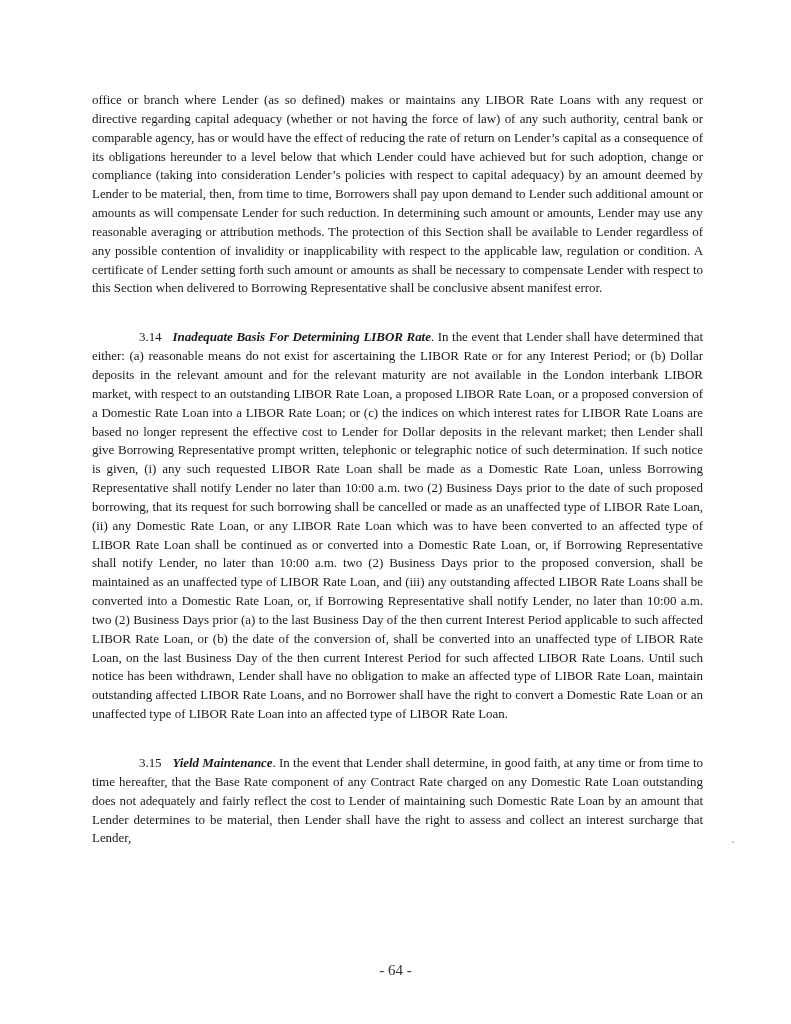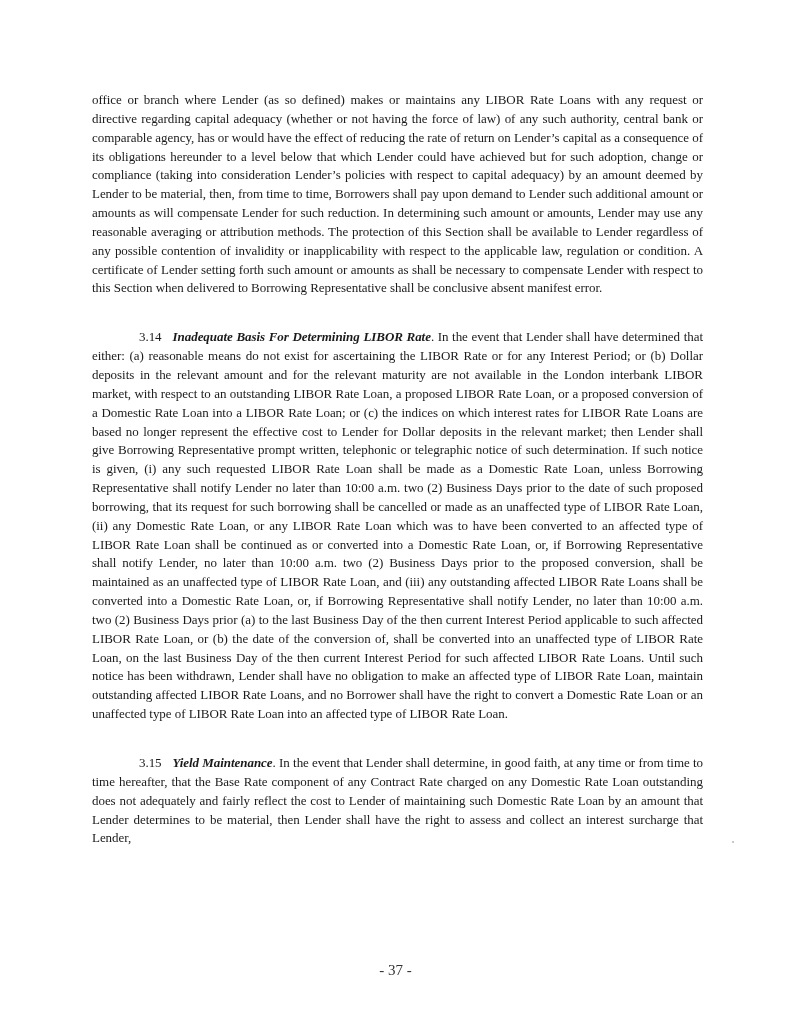--- a/index.html
+++ b/index.html
@@ -68,13 +68,13 @@
 <div class="page">
   <p class="para">office or branch where Lender (as so defined) makes or maintains any LIBOR Rate Loans with any request or directive regarding capital adequacy (whether or not having the force of law) of any such authority, central bank or comparable agency, has or would have the effect of reducing the rate of return on Lender’s capital as a consequence of its obligations hereunder to a level below that which Lender could have achieved but for such adoption, change or compliance (taking into consideration Lender’s policies with respect to capital adequacy) by an amount deemed by Lender to be material, then, from time to time, Borrowers shall pay upon demand to Lender such additional amount or amounts as will compensate Lender for such reduction.  In determining such amount or amounts, Lender may use any reasonable averaging or attribution methods.  The protection of this Section shall be available to Lender regardless of any possible contention of invalidity or inapplicability with respect to the applicable law, regulation or condition.  A certificate of Lender setting forth such amount or amounts as shall be necessary to compensate Lender with respect to this Section when delivered to Borrowing Representative shall be conclusive absent manifest error.</p>
 
   <p class="para indent"><span class="sec-num">3.14</span><span class="sec-title">Inadequate Basis For Determining LIBOR Rate</span><span>.</span><span>  In the event that Lender shall have determined that either: (a) reasonable means do not exist for ascertaining the LIBOR Rate or for any Interest Period; or (b) Dollar deposits in the relevant amount and for the relevant maturity are not available in the London interbank LIBOR market, with respect to an outstanding LIBOR Rate Loan, a proposed LIBOR Rate Loan, or a proposed conversion of a Domestic Rate Loan into a LIBOR Rate Loan; or (c) the indices on which interest rates for LIBOR Rate Loans are based no longer represent the effective cost to Lender for Dollar deposits in the relevant market; then Lender shall give Borrowing Representative prompt written, telephonic or telegraphic notice of such determination.  If such notice is given, (i) any such requested LIBOR Rate Loan shall be made as a Domestic Rate Loan, unless Borrowing Representative shall notify Lender no later than 10:00 a.m. two (2) Business Days prior to the date of such proposed borrowing, that its request for such borrowing shall be cancelled or made as an unaffected type of LIBOR Rate Loan, (ii) any Domestic Rate Loan, or any LIBOR Rate Loan which was to have been converted to an affected type of LIBOR Rate Loan shall be continued as or converted into a Domestic Rate Loan, or, if Borrowing Representative shall notify Lender, no later than 10:00 a.m. two (2) Business Days prior to the proposed conversion, shall be maintained as an unaffected type of LIBOR Rate Loan, and (iii) any outstanding affected LIBOR Rate Loans shall be converted into a Domestic Rate Loan, or, if Borrowing Representative shall notify Lender, no later than 10:00 a.m. two (2) Business Days prior (a) to the last Business Day of the then current Interest Period applicable to such affected LIBOR Rate Loan, or (b) the date of the conversion of, shall be converted into an unaffected type of LIBOR Rate Loan, on the last Business Day of the then current Interest Period for such affected LIBOR Rate Loans.  Until such notice has been withdrawn, Lender shall have no obligation to make an affected type of LIBOR Rate Loan, maintain outstanding affected LIBOR Rate Loans, and no Borrower shall have the right to convert a Domestic Rate Loan or an unaffected type of LIBOR Rate Loan into an affected type of LIBOR Rate Loan.</span></p>
 
   <p class="para indent"><span class="sec-num">3.15</span><span class="sec-title">Yield Maintenance</span><span>.</span><span>  In the event that Lender shall determine, in good faith, at any time or from time to time hereafter, that the Base Rate component of any Contract Rate charged on any Domestic Rate Loan outstanding does not adequately and fairly reflect the cost to Lender of maintaining such Domestic Rate Loan by an amount that Lender determines to be material, then Lender shall have the right to assess and collect an interest surcharge that Lender,</span></p>
 </div>
 
 <div class="speck"></div>
 
-<div class="footer">- 37 -</div>
+<div class="footer">- 64 -</div>
 
 </body></html>

